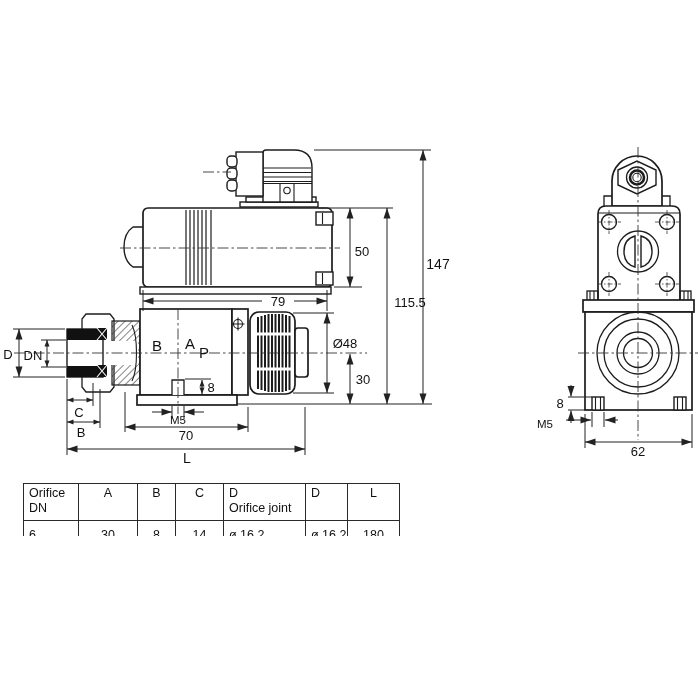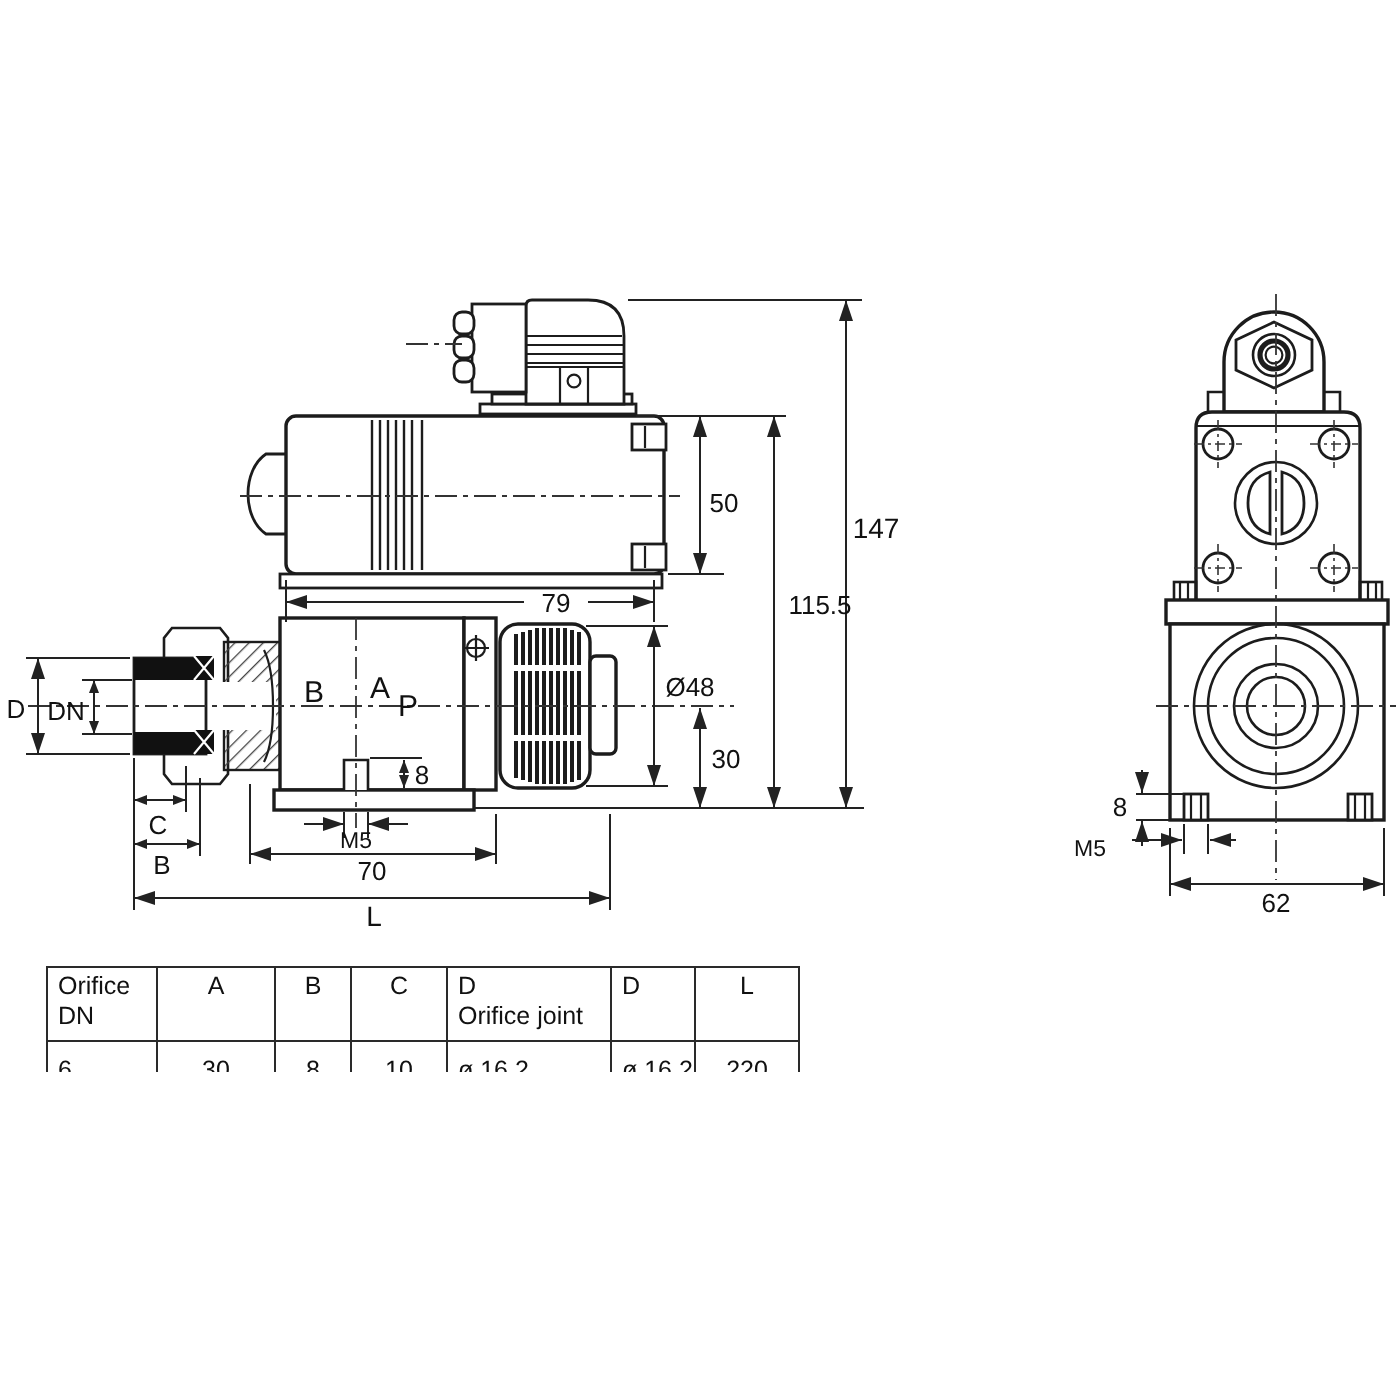--- a/index.html
+++ b/index.html
@@ -325,21 +325,21 @@
         <div class="l1">D</div>
       </th>
       <th class="ac">
         <div class="l1">L</div>
       </th>
     </tr>
     <tr>
       <td class="al">6</td>
       <td class="ac">30</td>
       <td class="ac">8</td>
-      <td class="ac">10</td>
+      <td class="ac">14</td>
       <td class="al">ø 16.2</td>
       <td class="al">ø 16.2</td>
-      <td class="ac">220</td>
+      <td class="ac">180</td>
     </tr>
   </tbody>
     </table>
 
 </div>
 
 </body></html>

